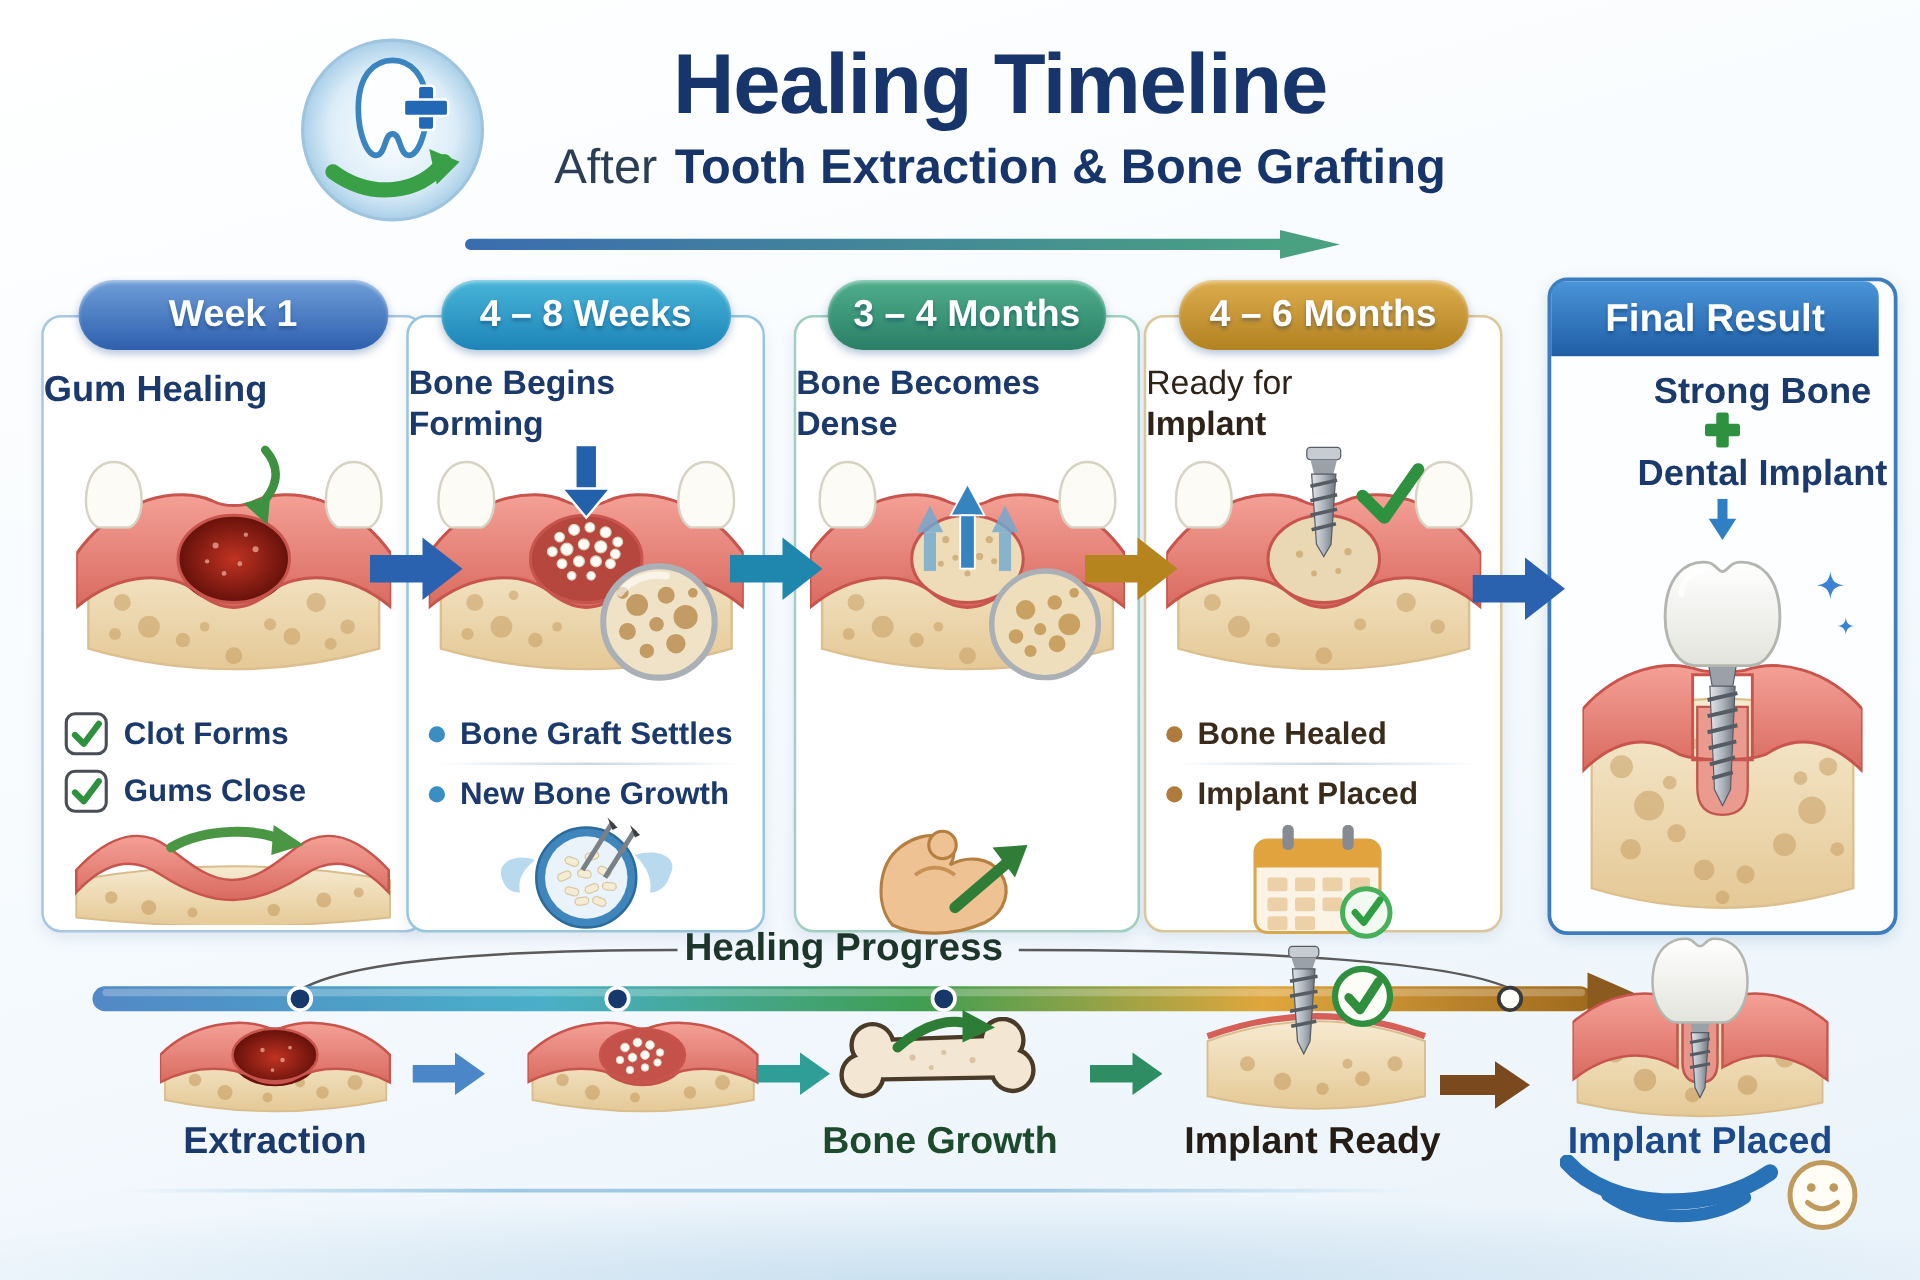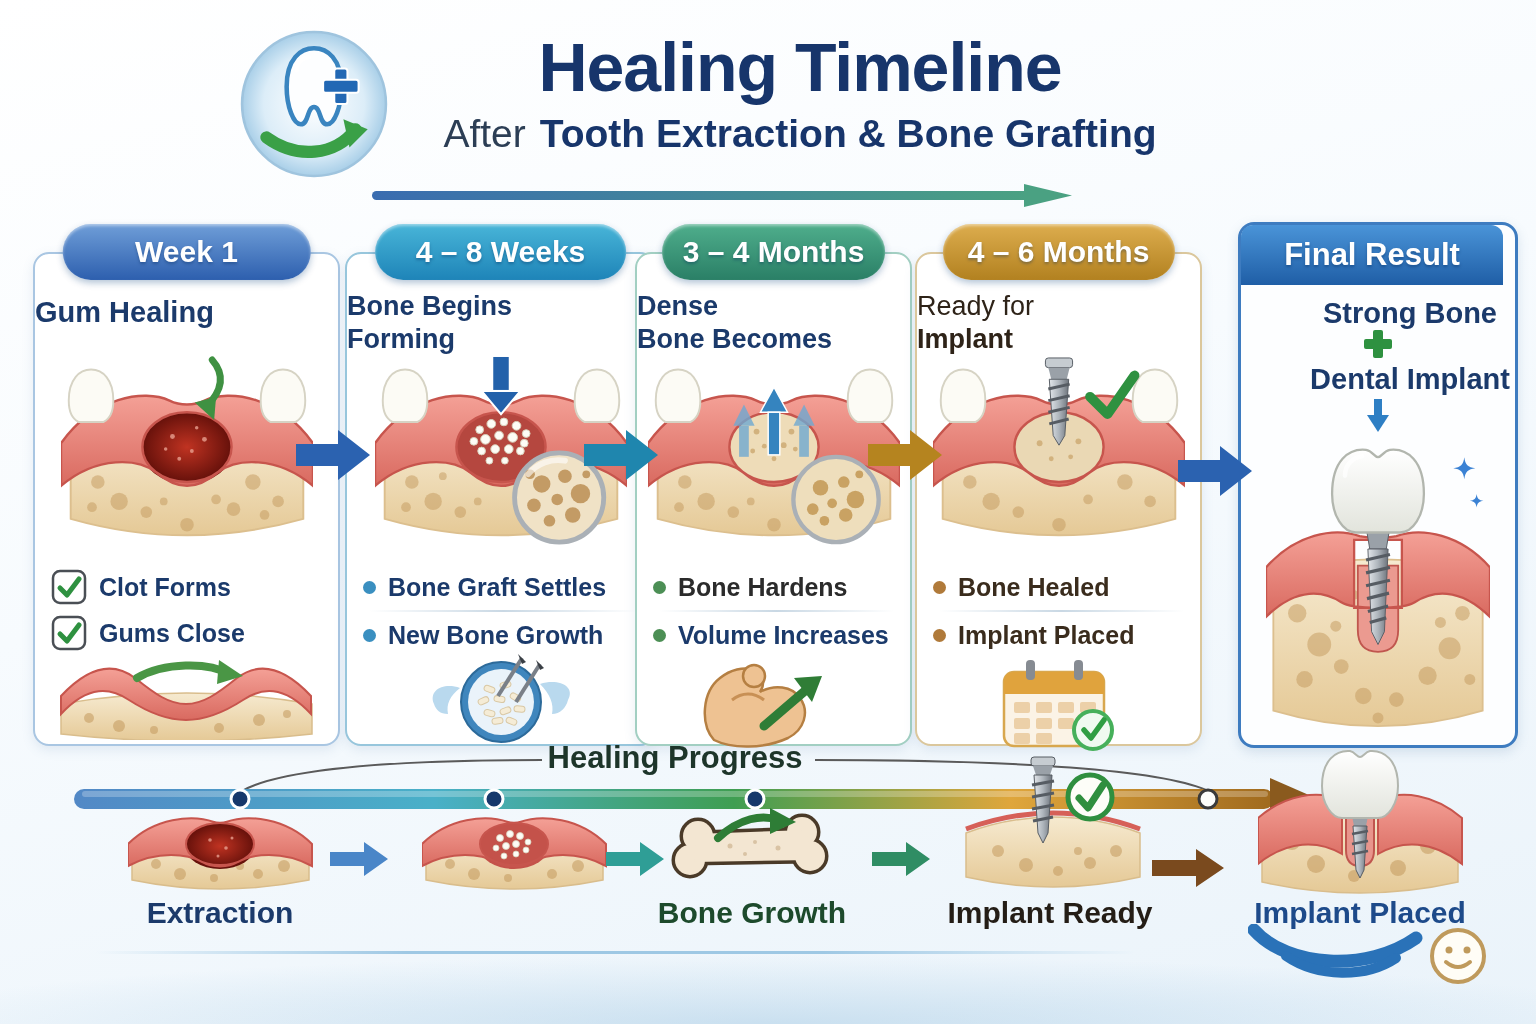--- a/index.html
+++ b/index.html
@@ -9,21 +9,21 @@
   .abs{position:absolute;}
   
   .title{left:400px;top:28px;width:800px;text-align:center;font-size:68px;font-weight:800;color:#17356b;letter-spacing:-1px;}
   .subtitle{left:330px;top:112px;width:940px;text-align:center;font-size:39px;color:#17356b;}
   .subtitle .pre{font-weight:500;color:#2c3e55;margin-right:14px;}
   .subtitle .main{font-weight:800;}
   
   .card{position:absolute;top:252px;height:490px;background:#ffffff;border-radius:16px;
     box-shadow:0 4px 12px rgba(90,130,170,.14);}
   .c1{left:33px;width:303px;border:2px solid #a9c6e2;}
-  .c2{left:345px;width:283px;border:2px solid #97c6dc;padding-left:24px;}
+  .c2{left:325px;width:283px;border:2px solid #97c6dc;}
   .c3{left:635px;width:273px;border:2px solid #a2cfc2;}
   .c4{left:915px;width:283px;border:2px solid #dbc79c;}
   .c5{left:1238px;top:222px;width:274px;height:520px;position:absolute;background:#fdfeff;
     border:3px solid #3e7cc0;border-radius:16px;box-shadow:0 4px 12px rgba(90,130,170,.2);}
   .pill{position:absolute;top:-30px;left:50%;transform:translateX(-50%);height:56px;
     min-width:82%;padding:0 18px;box-sizing:border-box;border-radius:28px;
     display:flex;align-items:center;justify-content:center;
     font-size:30px;font-weight:800;color:#ffffff;text-shadow:0 2px 3px rgba(0,40,90,.35);
     box-shadow:0 3px 7px rgba(0,60,120,.3), inset 0 2px 3px rgba(255,255,255,.45);}
   .p1{background:linear-gradient(180deg,#6f9ed8,#2d5fae);}
@@ -303,22 +303,22 @@
         <line x1="114" y1="12" x2="90" y2="50" stroke="#7a8088" stroke-width="4"></line>
         <polygon points="92,2 100,10 96,12" fill="#3a3f45"></polygon>
           <polygon points="110,8 118,16 114,18" fill="#3a3f45"></polygon>
       </svg>
     </div>
   </div>
 
   <div class="card c3">
     <div class="pill p3">3 – 4 Months</div>
     <div class="sub">
-      <div>Dense</div>
-        <div>Bone Becomes</div>
+      <div>Bone Becomes</div>
+        <div>Dense</div>
     </div>
     <div class="illus-wrap">
       <svg viewBox="0 0 260 200" width="252" height="194">
         <path d="M10,100 Q130,62 250,100 L250,170 Q130,204 10,170 Z" fill="url(#boneG)" stroke="#dcbf8e" stroke-width="2"></path>
         <g fill="#c49a5e" opacity="0.5">
           <circle cx="38" cy="132" r="7"></circle>
             <circle cx="60" cy="152" r="9"></circle>
             <circle cx="88" cy="163" r="6"></circle>
             <circle cx="32" cy="158" r="5"></circle>
           <circle cx="198" cy="132" r="8"></circle>
@@ -365,31 +365,20 @@
               <circle cx="8" cy="-18" r="6"></circle>
               <circle cx="20" cy="0" r="9"></circle>
               <circle cx="-4" cy="4" r="5"></circle>
             <circle cx="-24" cy="10" r="6"></circle>
               <circle cx="10" cy="16" r="7"></circle>
               <circle cx="-12" cy="22" r="5"></circle>
               <circle cx="24" cy="-26" r="4"></circle>
           </g>
         </g>
       </svg>
-    </div>
-    <div class="bullets">
-      <div class="brow">
-          <span class="dot d3"></span>
-          <span class="btxt dark">Bone Hardens</span>
-        </div>
-      <div class="divider"></div>
-      <div class="brow">
-          <span class="dot d3"></span>
-          <span class="btxt">Volume Increases</span>
-        </div>
     </div>
     <div class="bicon">
       <svg viewBox="0 0 160 100" width="160" height="100">
         <path d="M20,88 C6,72 8,40 26,26 C36,18 50,14 60,18 C72,23 70,34 66,40 C80,32 98,34 106,46 C116,60 110,78 94,86 C70,97 38,97 20,88 Z" fill="#eec292" stroke="#b57f42" stroke-width="2.5"></path>
         <circle cx="60" cy="24" r="11" fill="#eec292" stroke="#b57f42" stroke-width="2.5"></circle>
         <path d="M38,48 C48,40 60,40 70,48" fill="none" stroke="#c89055" stroke-width="3"></path>
         <path d="M70,74 L112,38" stroke="#2f7d36" stroke-width="9" stroke-linecap="round"></path>
         <polygon points="100,26 128,24 118,50" fill="#2f7d36"></polygon>
       </svg>
     </div>

